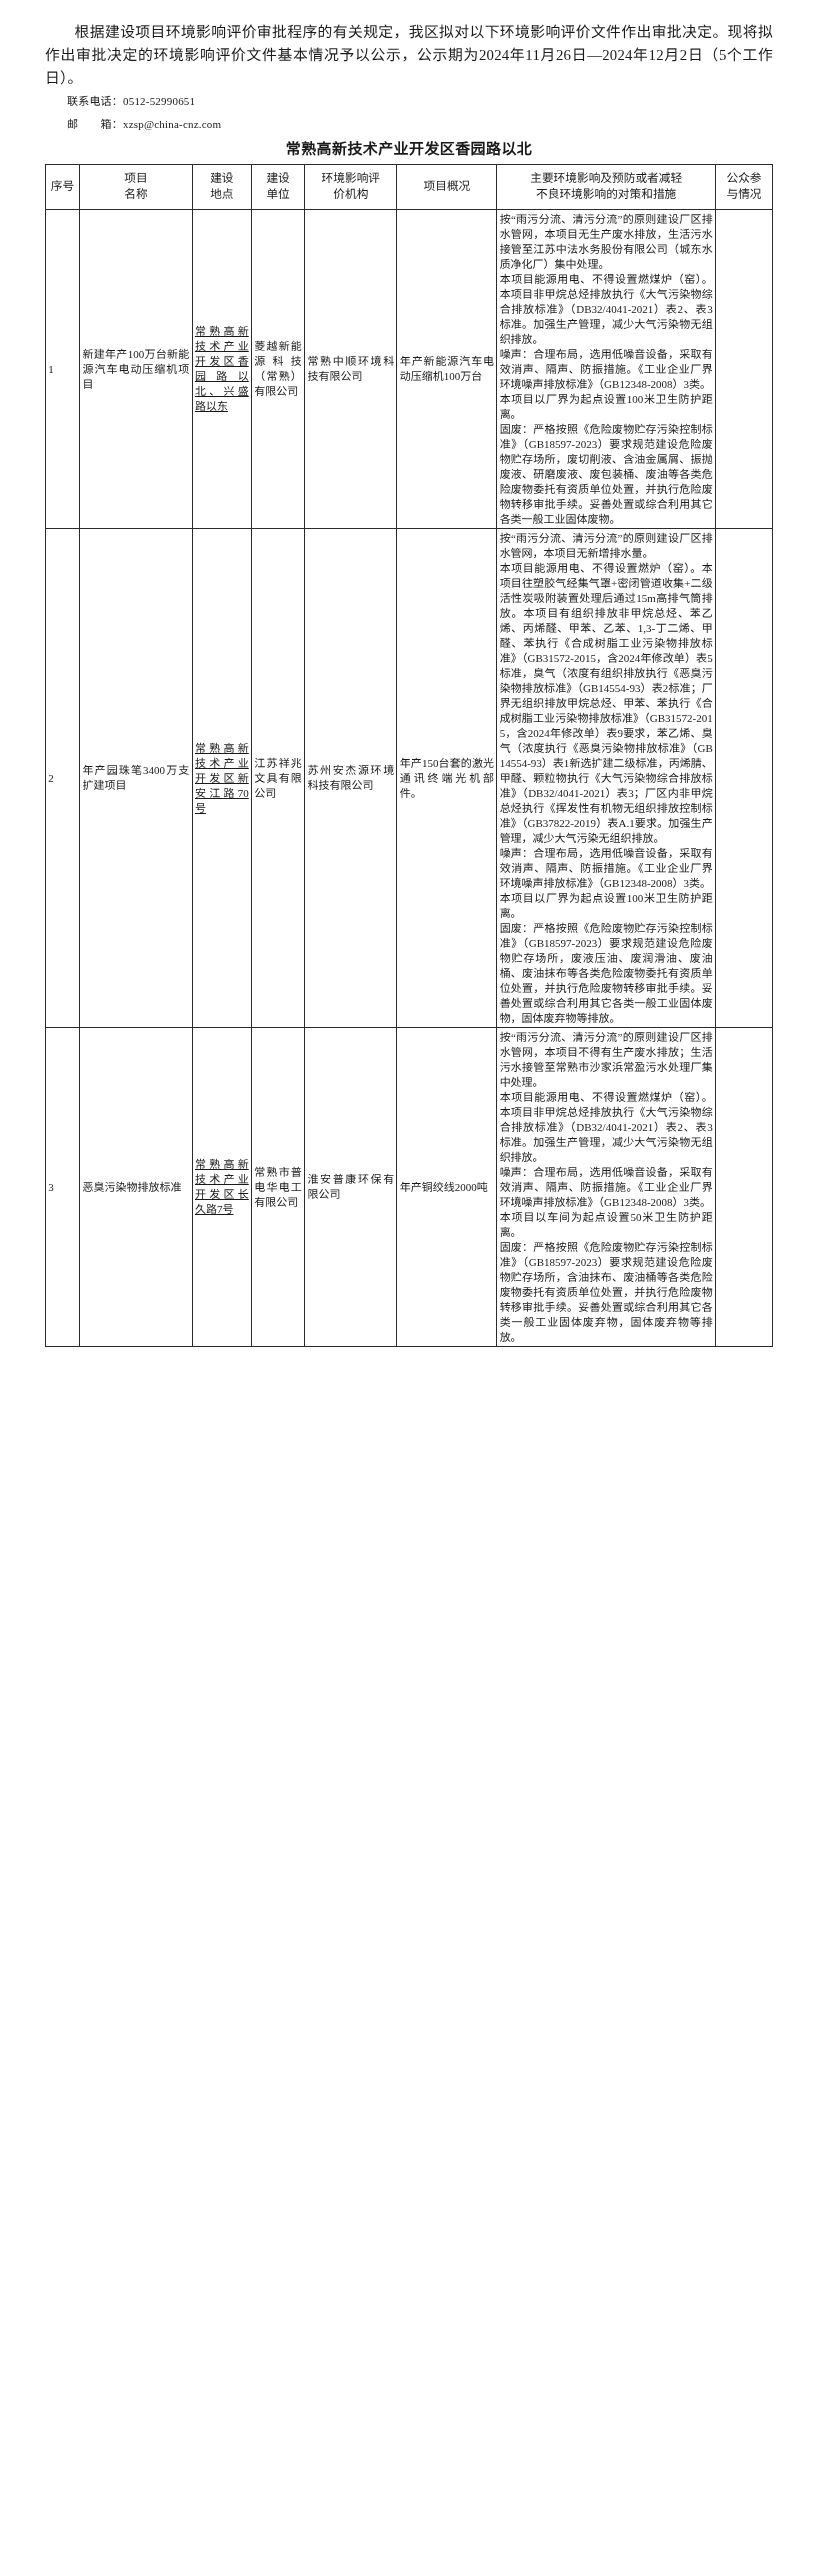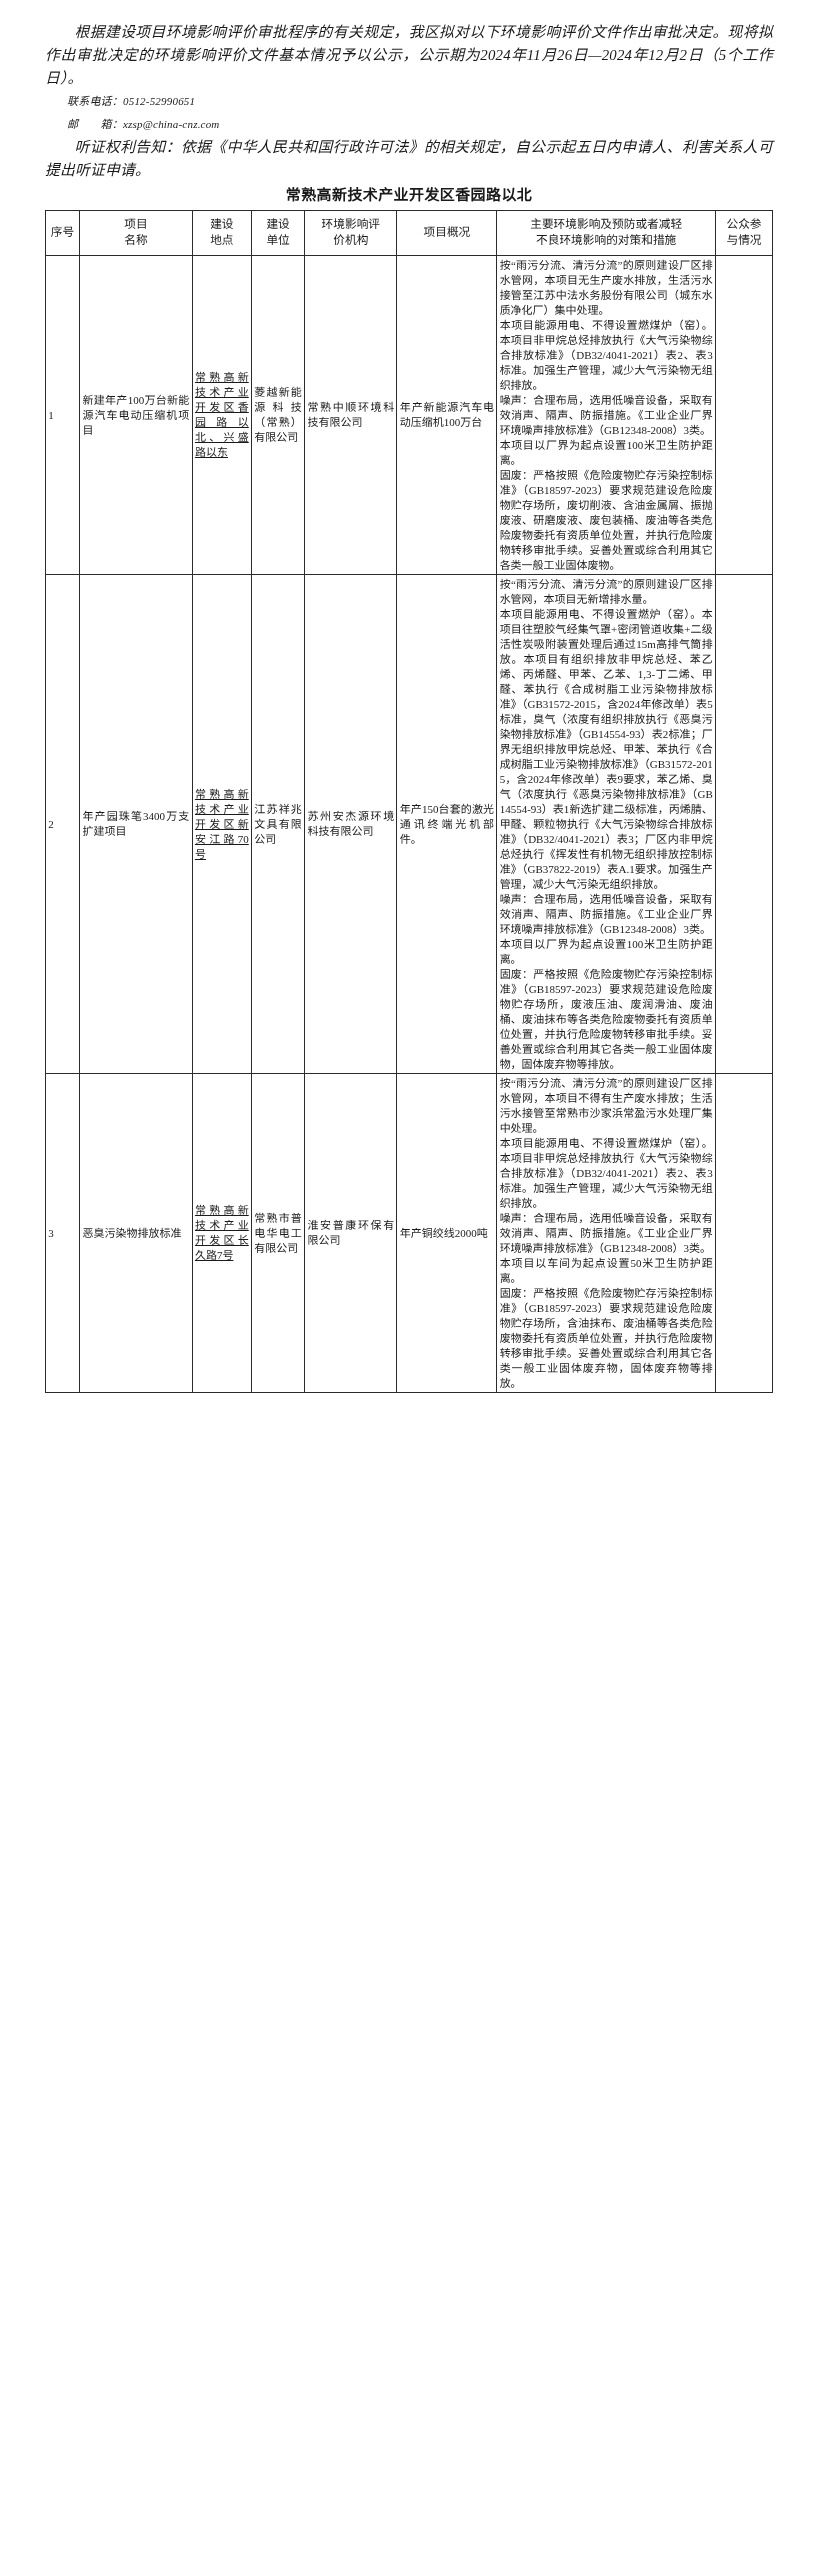--- a/index.html
+++ b/index.html
@@ -22,21 +22,20 @@
     background: #ffffff;
   }
 
   
   .intro {
     font-size: 14.8px;
     line-height: 23px;
     letter-spacing: 0.2px;
     text-align: justify;
     text-justify: inter-ideograph;
-    font-style: italic;
   }
   .intro p {
     margin: 0;
     text-indent: 2em;
   }
   .contact-line {
     margin: 0;
     text-indent: 2em;
     font-size: 11px;
     line-height: 23px;
@@ -103,21 +102,20 @@
 </style>
 </head>
 <body>
 
 <div class="page">
 
   <div class="intro">
     <p>根据建设项目环境影响评价审批程序的有关规定，我区拟对以下环境影响评价文件作出审批决定。现将拟作出审批决定的环境影响评价文件基本情况予以公示，公示期为2024年11月26日—2024年12月2日（5个工作日）。</p>
     <p class="contact-line">联系电话：0512-52990651</p>
     <p class="contact-line">邮　　箱：xzsp@china-cnz.com</p>
-    <p>听证权利告知：依据《中华人民共和国行政许可法》的相关规定，自公示起五日内申请人、利害关系人可提出听证申请。</p>
   </div>
 
   <div class="table-title">常熟高新技术产业开发区香园路以北</div>
 
   <table class="eia">
     <colgroup>
       <col class="c-seq">
         <col class="c-name">
         <col class="c-loc">
         <col class="c-unit">

